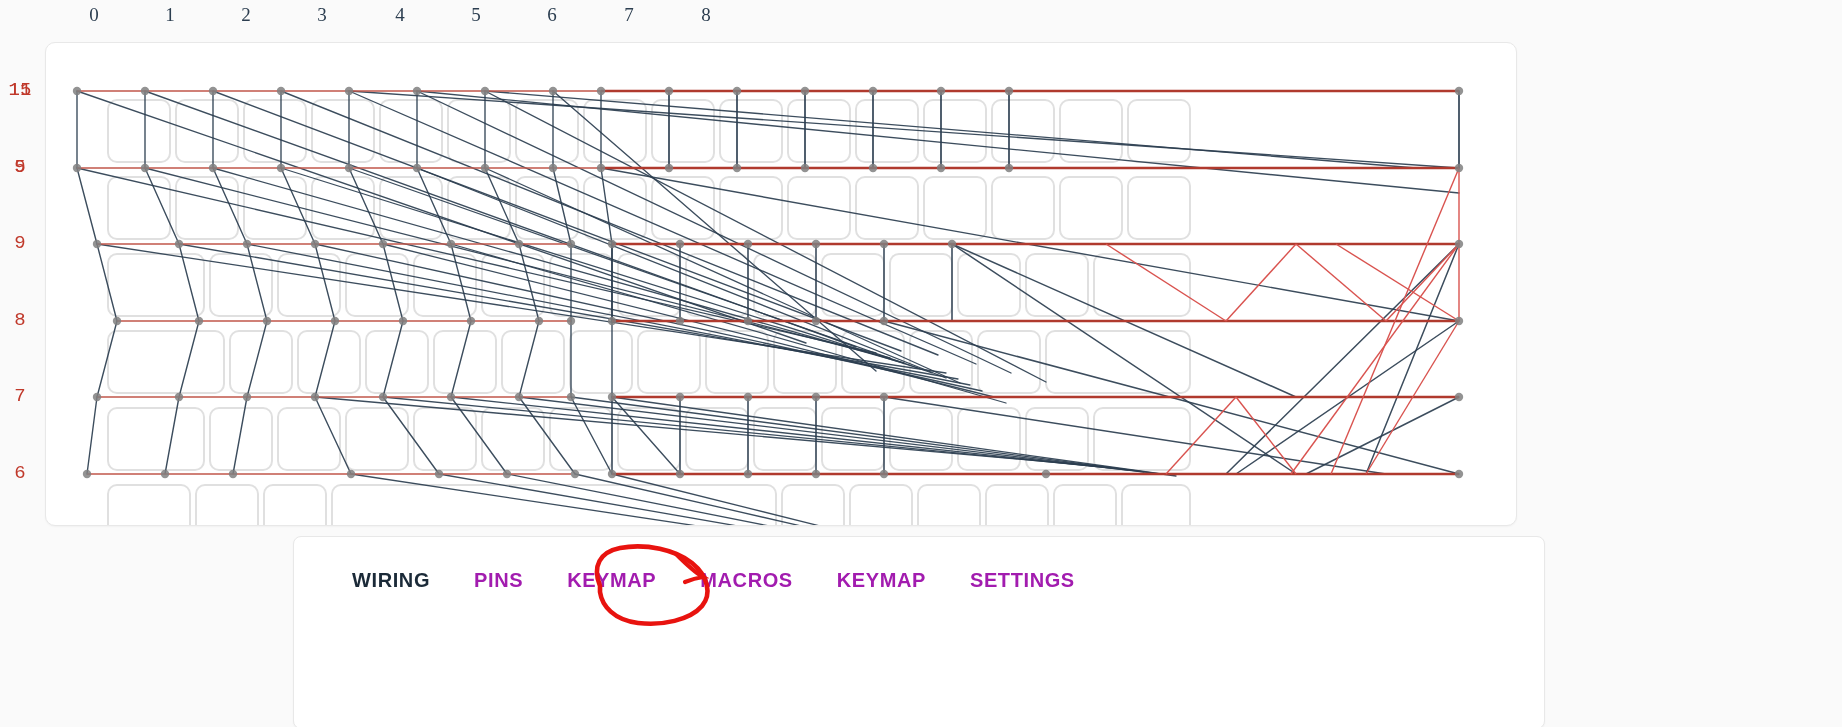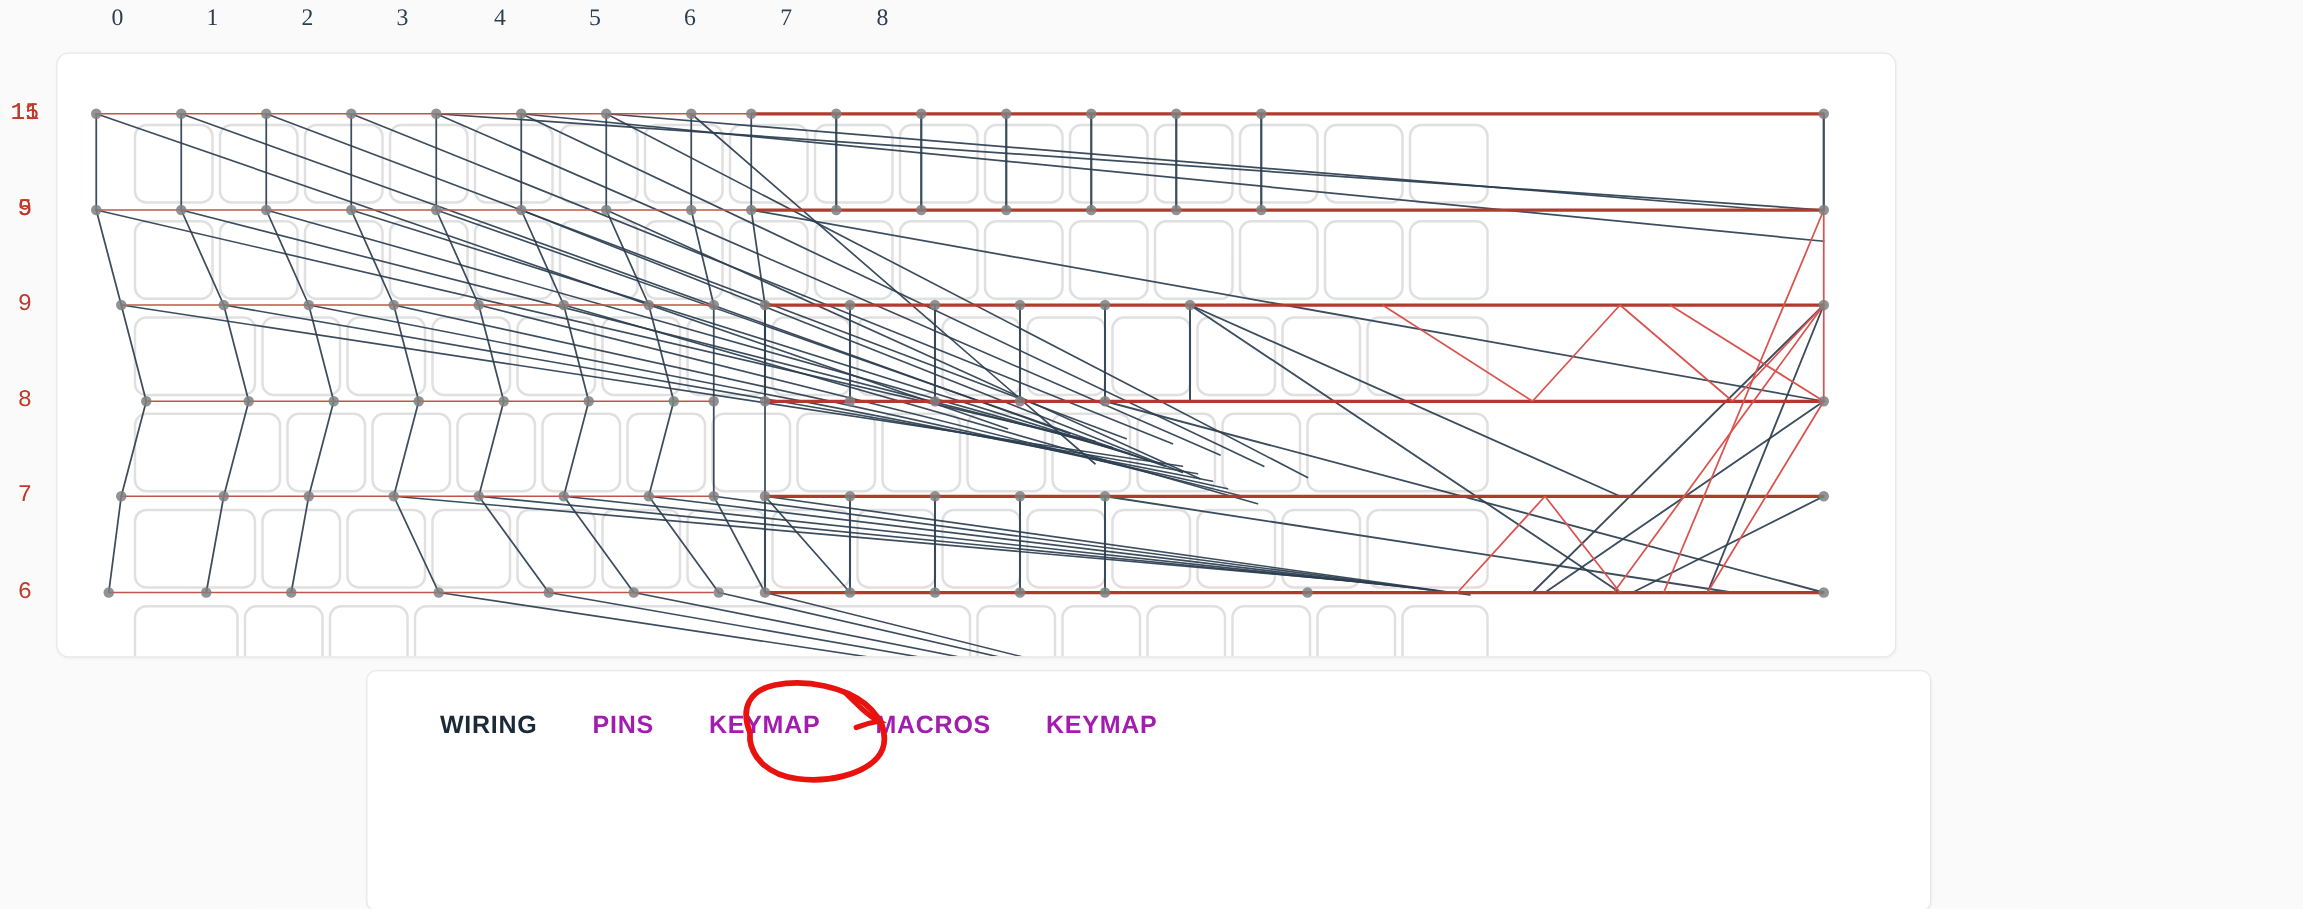--- a/index.html
+++ b/index.html
@@ -384,20 +384,21 @@
       </svg>
   </div>
 
   <div class="tab-panel">
     <div class="tabs" id="tabs">
         <div class="tab active">WIRING</div>
         <div class="tab">PINS</div>
         <div class="tab">KEYMAP</div>
         <div class="tab">MACROS</div>
         <div class="tab">KEYMAP</div>
+        <div class="tab">SETTINGS</div>
       </div>
   </div>
 
   <svg class="annot" width="1842" height="727">
     <path d="M 600 586 C 592 566, 600 552, 620 548 C 646 543, 676 550, 692 563
              C 708 576, 712 594, 702 606 C 690 620, 662 626, 638 623
              C 614 620, 602 606, 600 592 Z" fill="none" stroke="#e8130f" stroke-width="4.6" stroke-linecap="round"></path>
     <path d="M 676 554 C 686 564, 694 572, 703 577 C 696 578, 690 580, 685 582" fill="none" stroke="#e8130f" stroke-width="4.2" stroke-linecap="round"></path>
   </svg>
 

